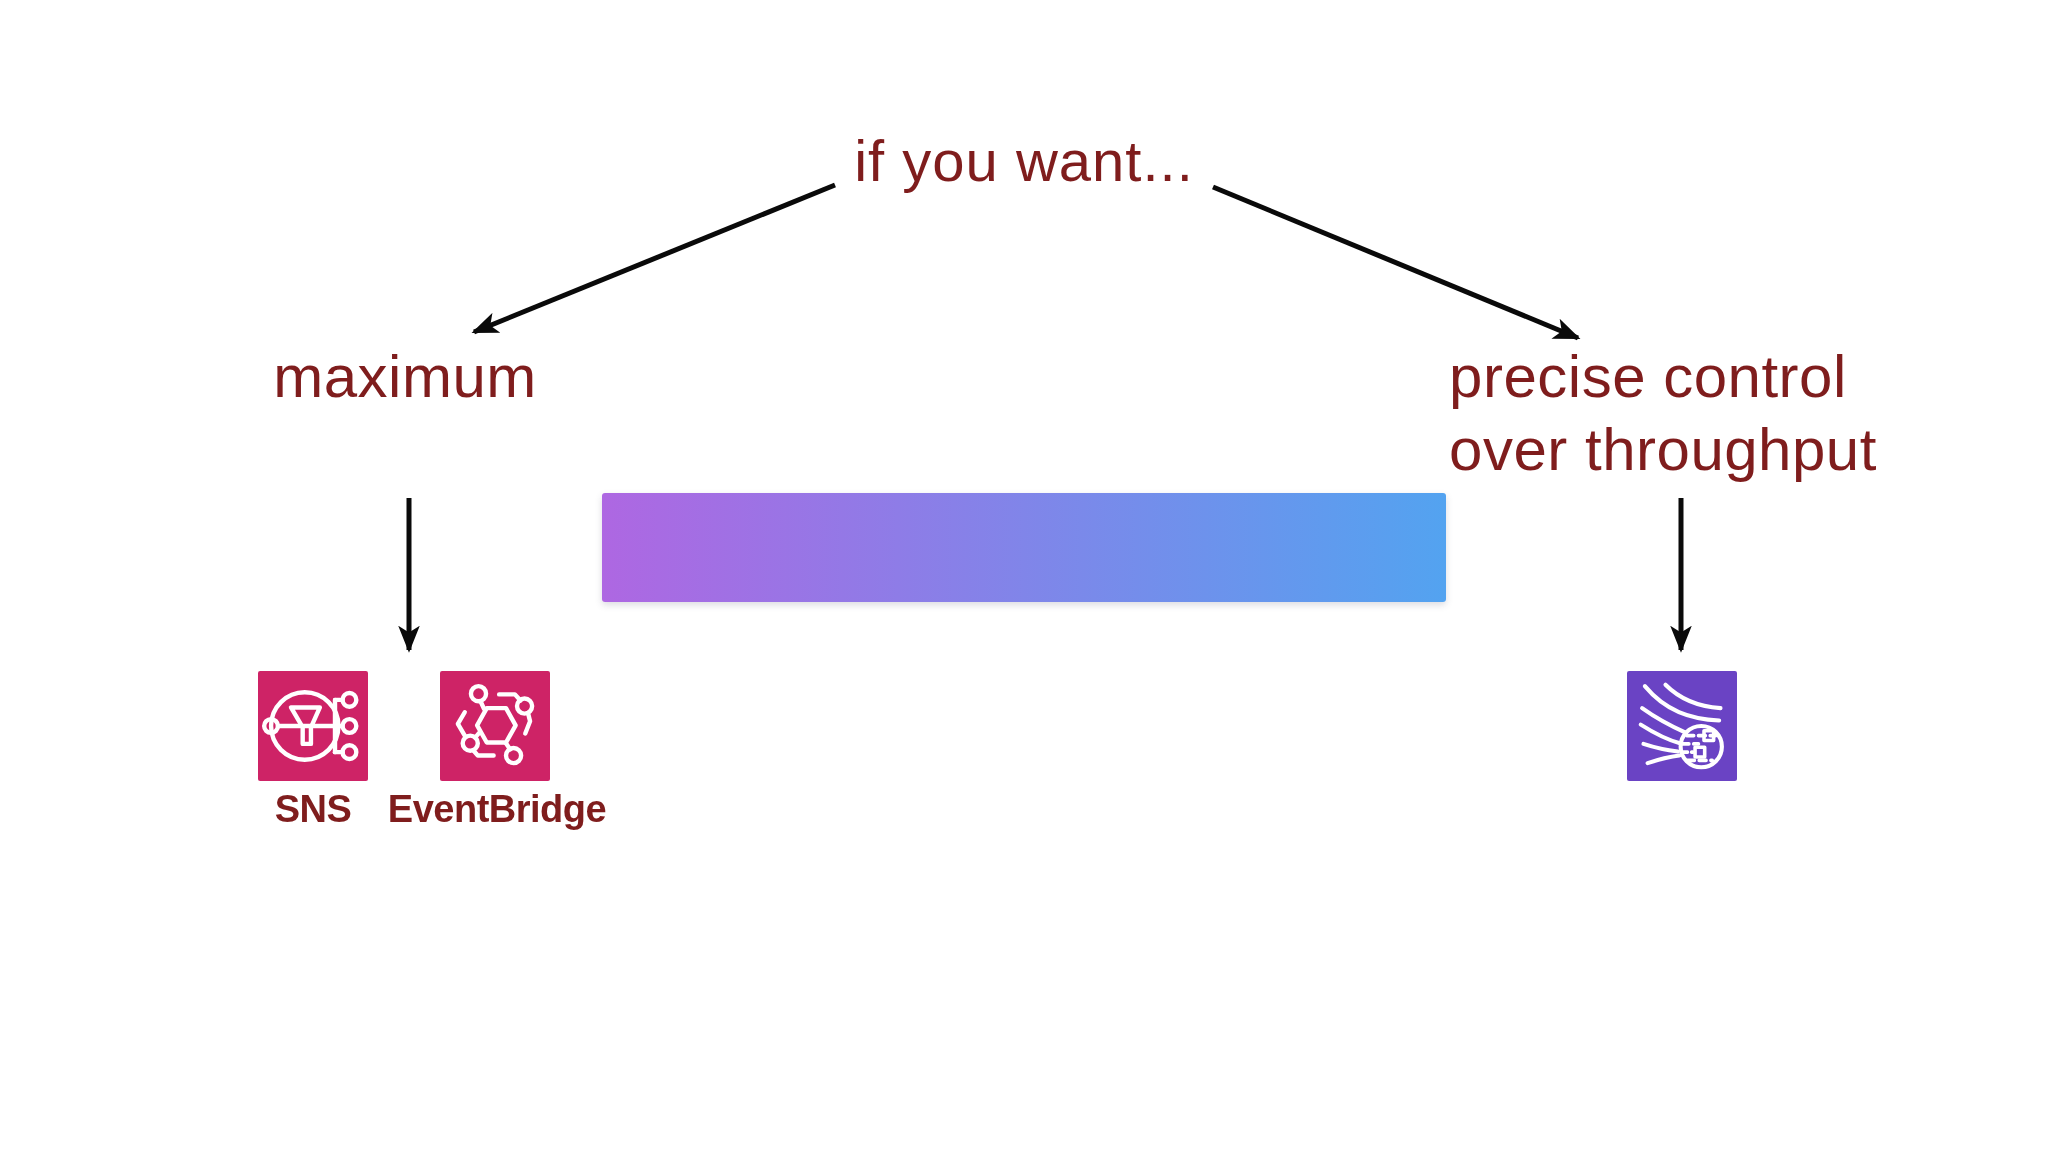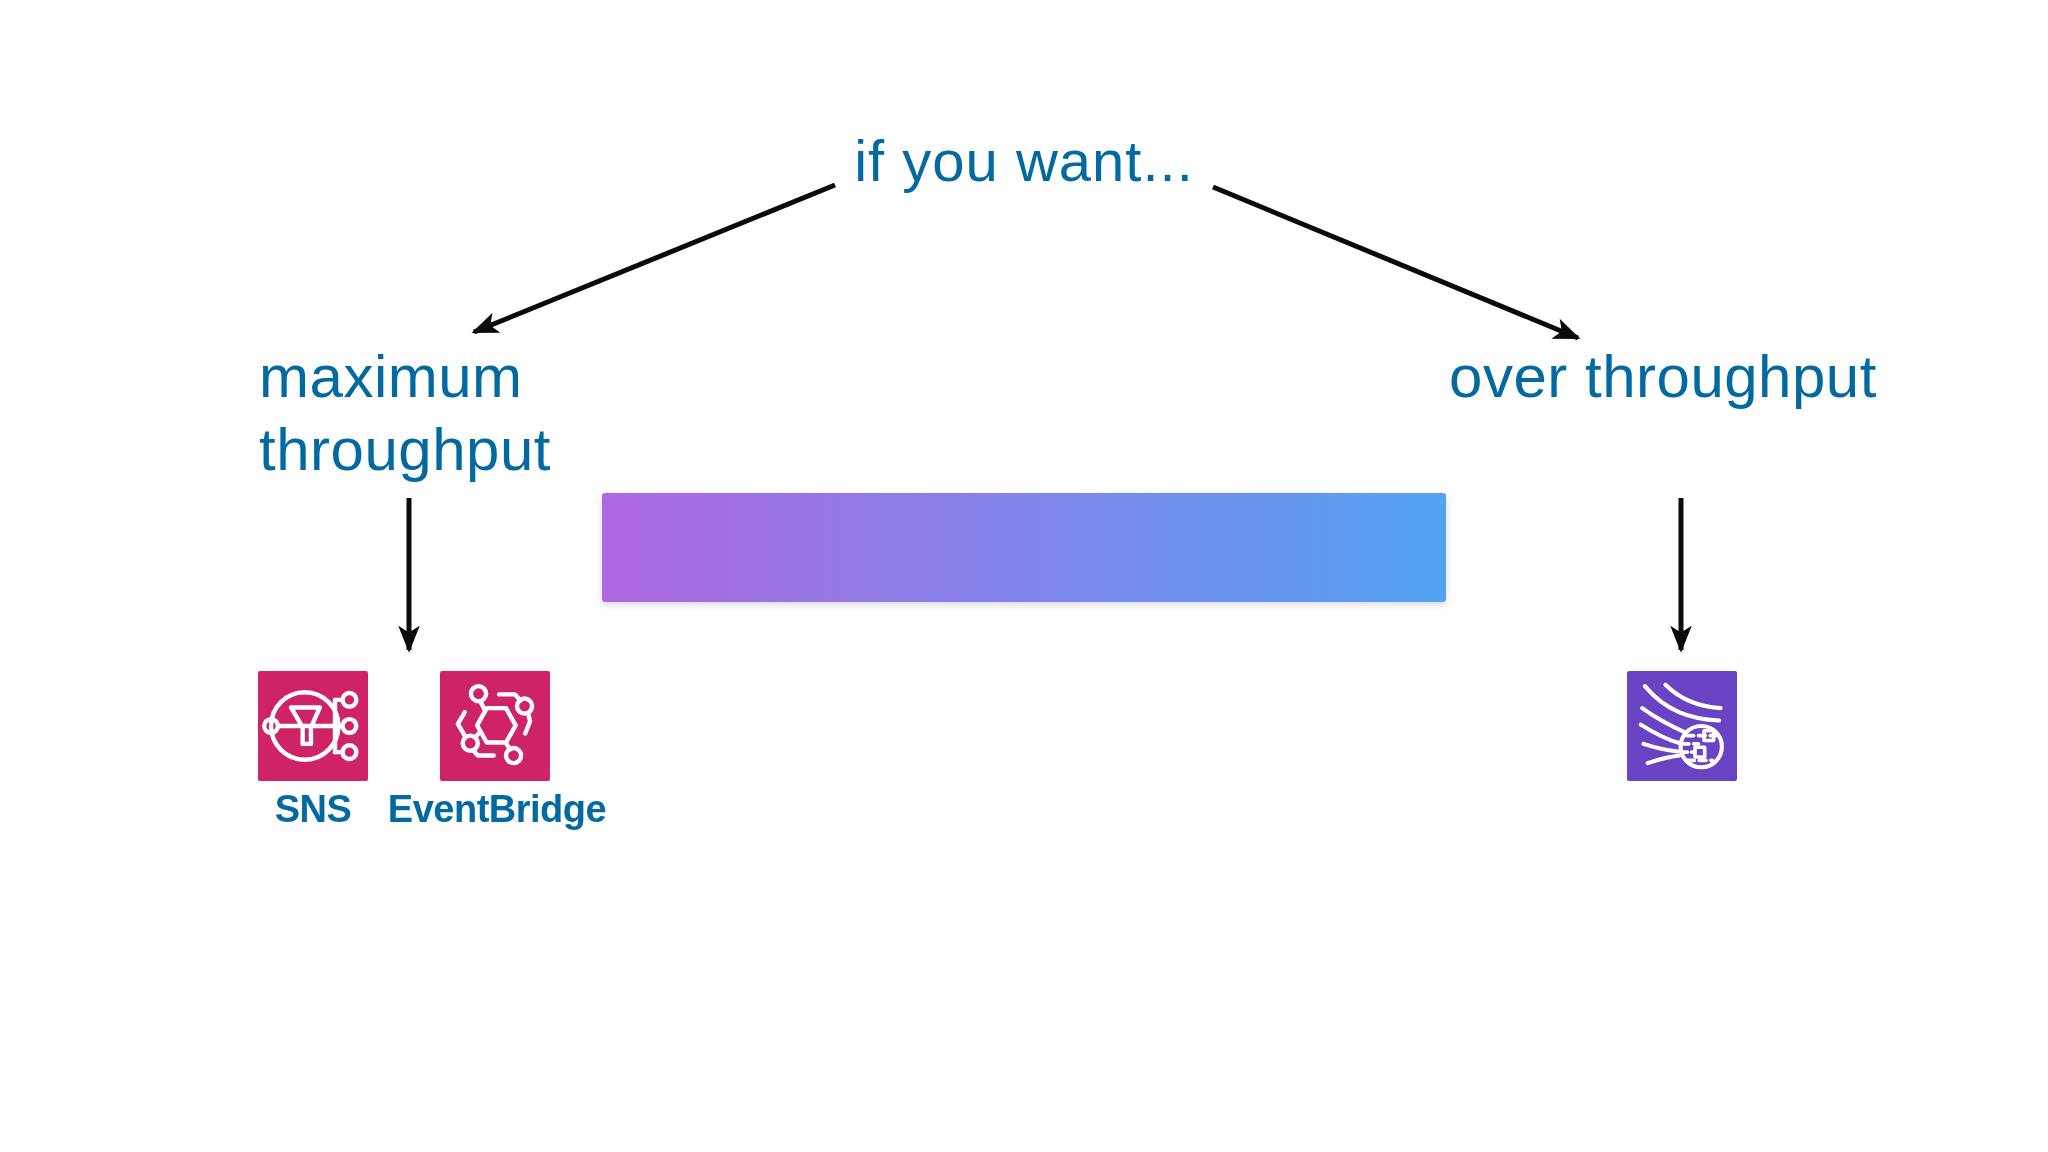--- a/index.html
+++ b/index.html
@@ -37,41 +37,41 @@
     position:absolute;top:788px;
     transform:translateX(-50%);
     font-size:38px;font-weight:700;
     letter-spacing:-0.5px;
     white-space:nowrap;
   }
 </style>
 </head>
 <body>
 
-<div class="stage" style="color: #0369a1; background: rgb(255, 255, 255); text-decoration: underline;">
+<div class="stage" style="color: #7f1d1d; background: rgb(255, 255, 255); text-decoration: underline;">
 
   <div class="title">if you want...</div>
 
   <svg class="arrows" viewBox="0 0 2048 1152" aria-hidden="true">
     <defs>
       <marker id="ah" viewBox="0 0 20 16" refX="18" refY="8" markerWidth="27" markerHeight="22" markerUnits="userSpaceOnUse" orient="auto">
         <path d="M0,0 L20,8 L0,16 L5,8 Z" fill="#0a0a0a"></path>
       </marker>
     </defs>
     <line class="arrow-line" x1="835" y1="185" x2="474" y2="332" marker-end="url(#ah)" stroke="#0a0a0a"></line>
     <line class="arrow-line" x1="1213" y1="187" x2="1578" y2="338" marker-end="url(#ah)" stroke="#0a0a0a"></line>
     <line class="arrow-line" x1="409" y1="498" x2="409" y2="650" marker-end="url(#ah)" stroke="#0a0a0a"></line>
     <line class="arrow-line" x1="1681" y1="498" x2="1681" y2="650" marker-end="url(#ah)" stroke="#0a0a0a"></line>
   </svg>
 
   <div class="side-text" style="left:405px">
     <div>maximum</div>
-    <div>throughput</div>
   </div>
   <div class="side-text" style="left:1663px">
+    <div>precise control</div>
     <div>over throughput</div>
   </div>
 
   <div class="gradient-bar" style="background: linear-gradient(90deg, rgb(174, 103, 226) 0%, rgb(83, 163, 240) 100%);"></div>
 
   <svg class="svc-icon" style="left:258px;top:671px" viewBox="0 0 80 80">
     <rect class="bg" width="80" height="80" rx="1.5" fill="#ce2366"></rect>
     <g fill="none" stroke-width="3.2" stroke-linecap="round" stroke-linejoin="round" stroke="#ffffff">
       <circle cx="34" cy="40" r="24.5"></circle>
       <circle cx="9.5" cy="40" r="5"></circle>

